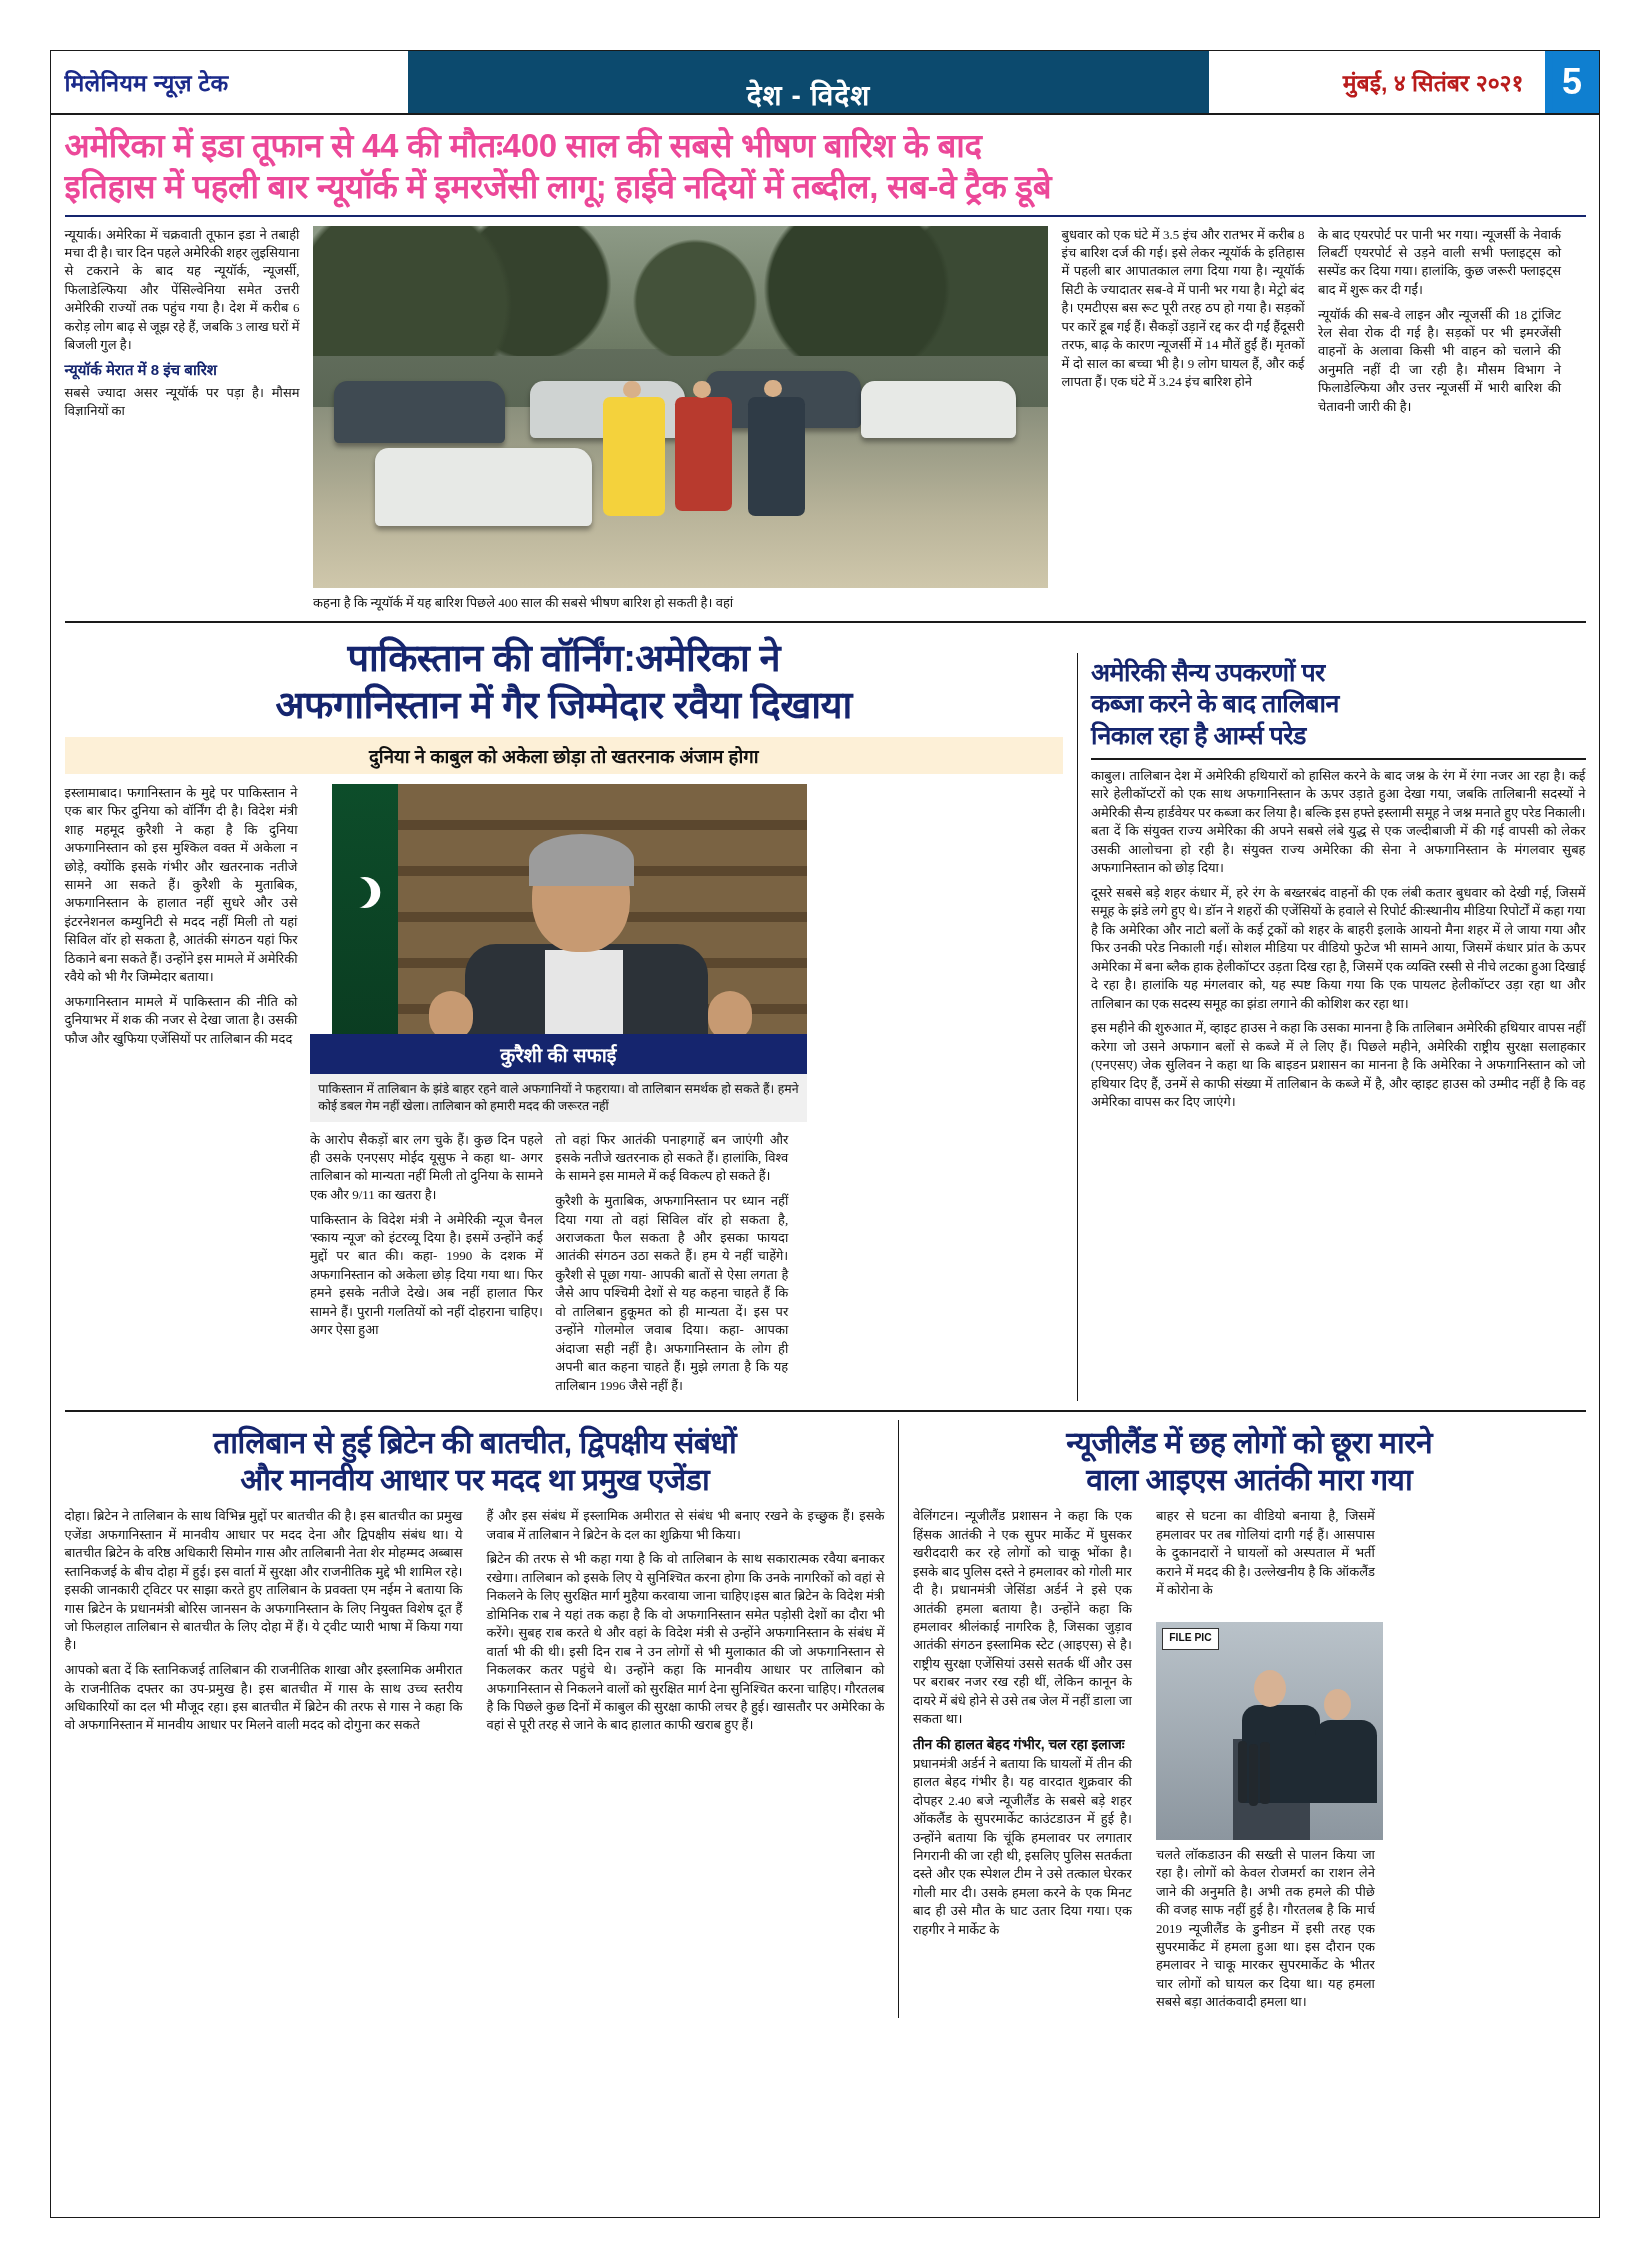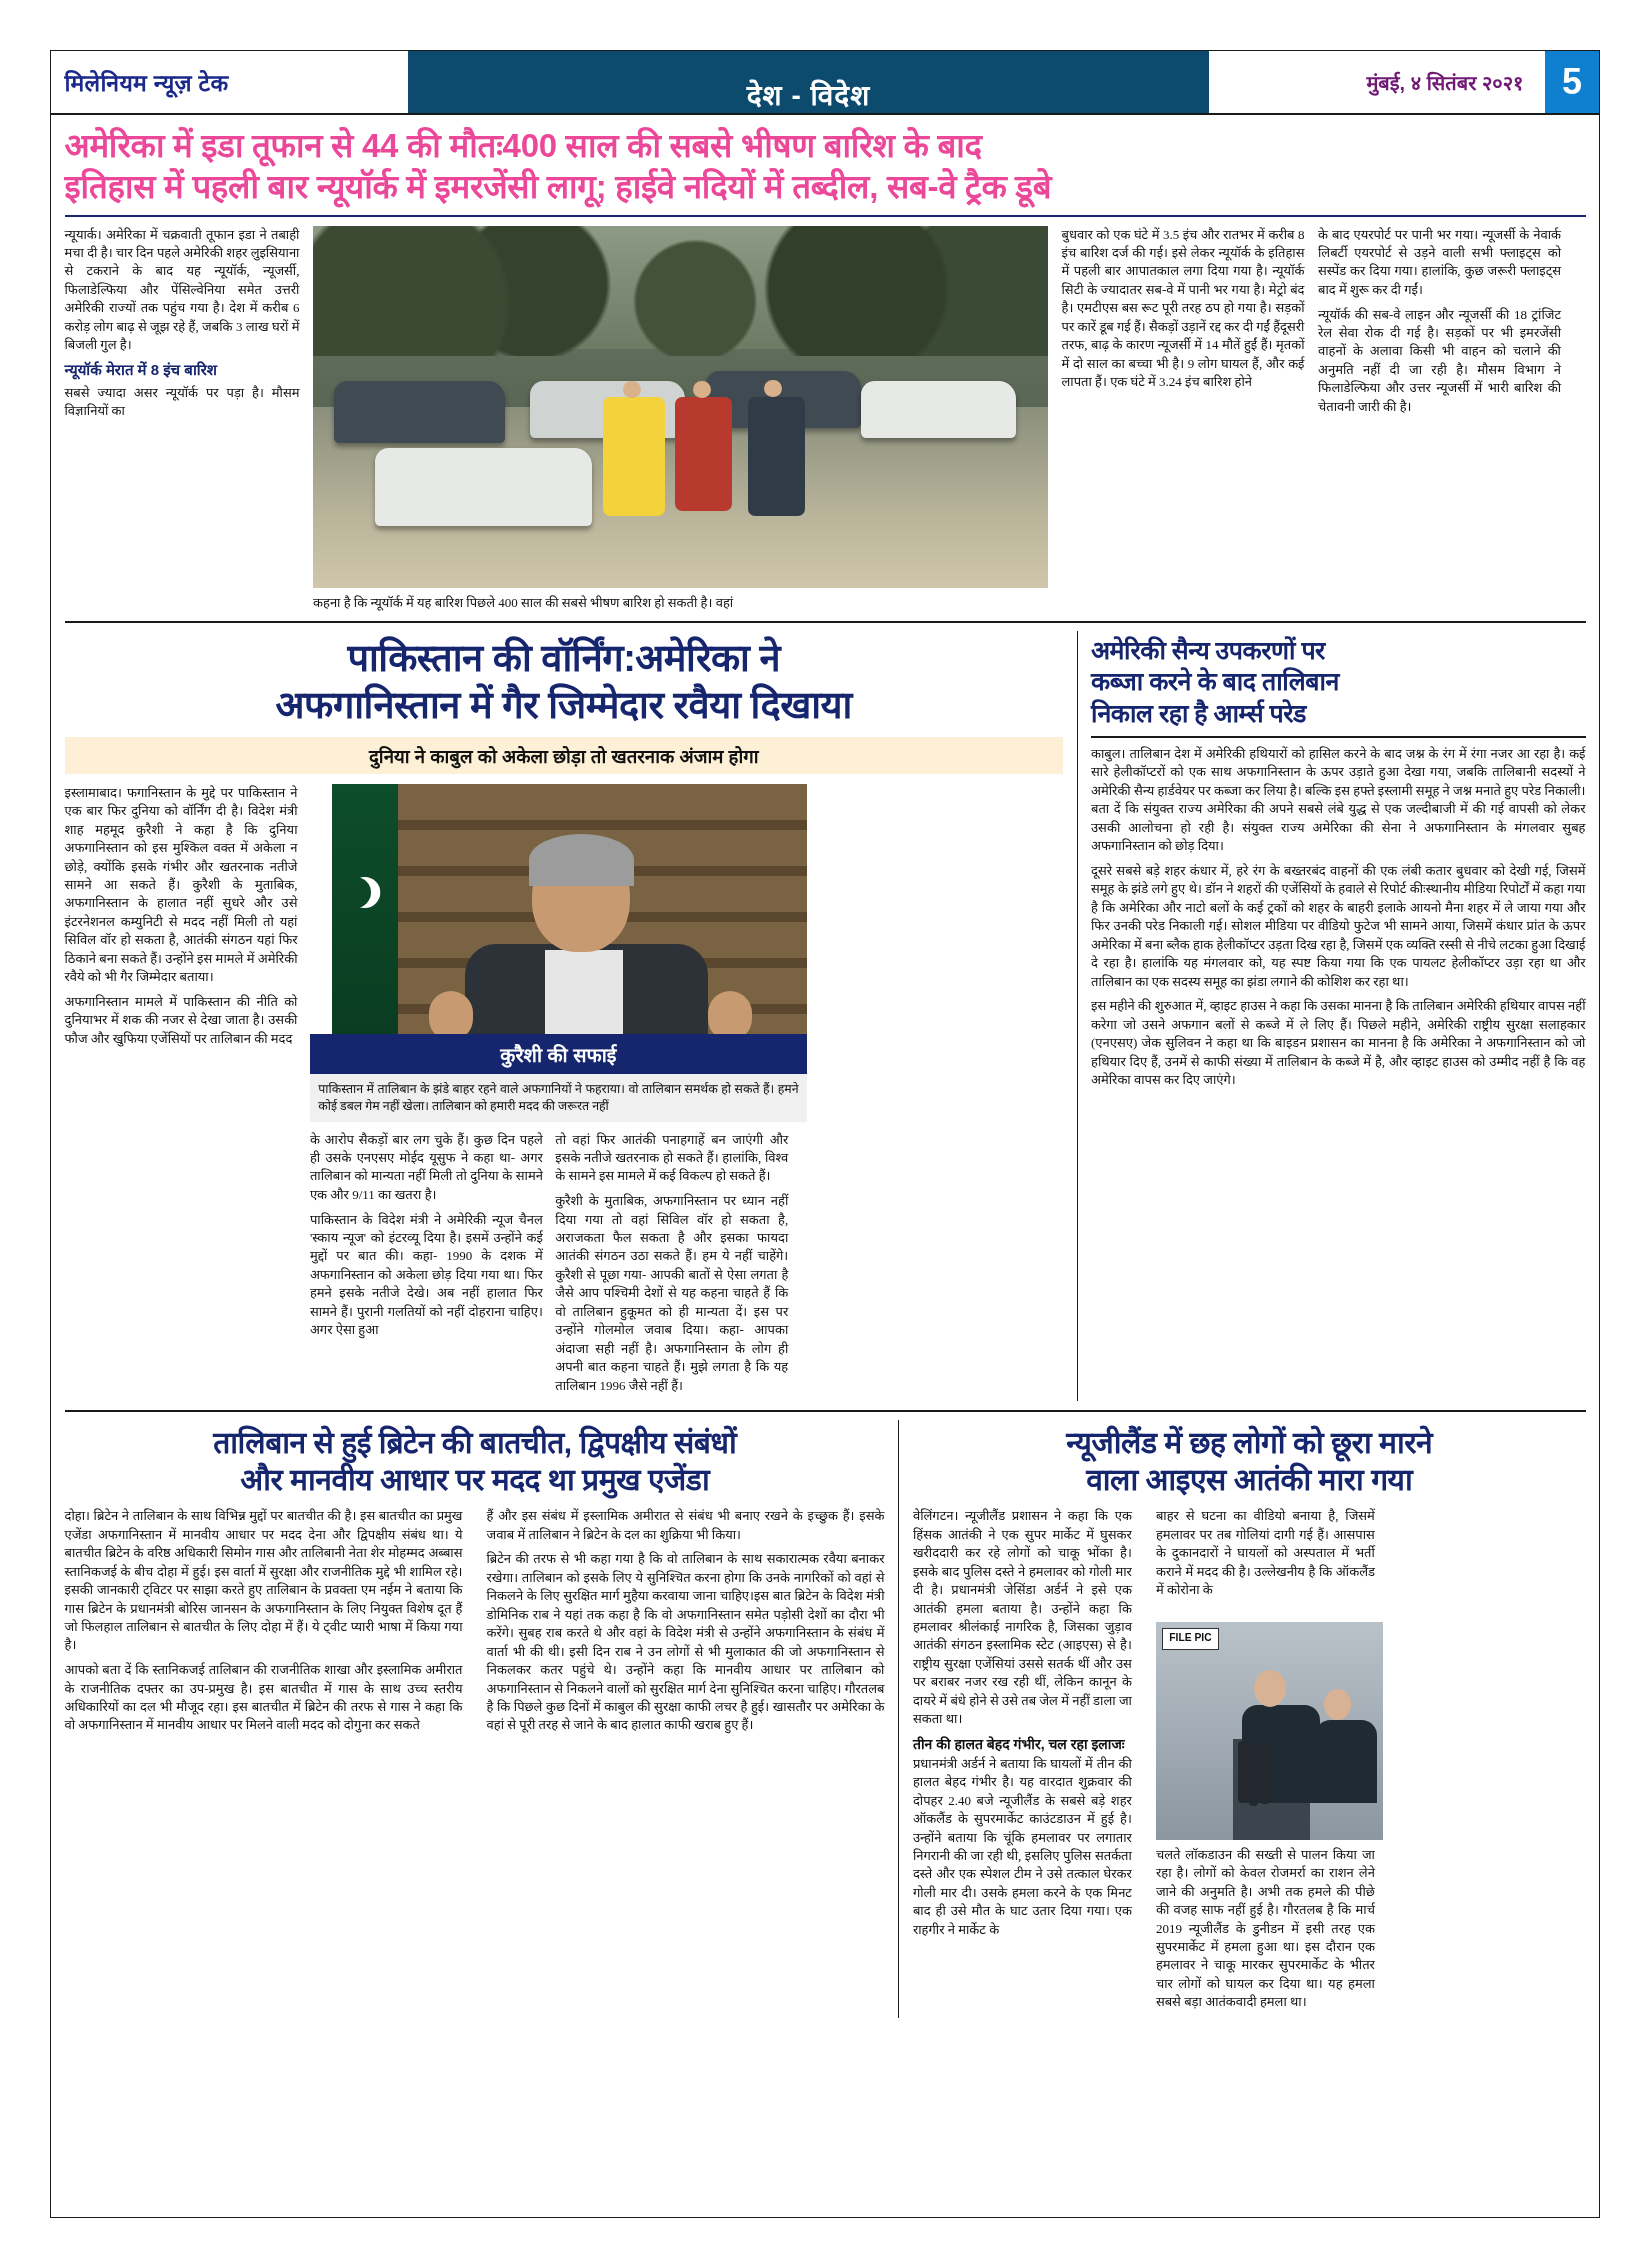--- a/index.html
+++ b/index.html
@@ -74,22 +74,22 @@
     width: 331px;
     display: flex;
     align-items: center;
     justify-content: flex-end;
     padding-right: 7.2px;
     box-sizing: border-box;
   }
   .mast-right .dateline {
     font-family: "Liberation Sans", sans-serif;
     font-weight: bold;
-    font-size: 20px;
-    color: #701a75;
+    font-size: 23px;
+    color: #b91c1c;
     margin-right: 9.3px;
   }
   .pageno-box {
     width: 54px;
     align-self: stretch;
     background: #0f7fd0;
     color: #fff;
     display: flex;
     align-items: center;
     justify-content: center;
@@ -195,21 +195,21 @@
     margin-top: 6.2px;
   }
 
   
   .mid {
     display: flex;
     padding: 0 13.5px;
     box-sizing: border-box;
   }
   .mid-left { width: 1014px; padding-right: 13.5px; box-sizing: border-box; }
-  .mid-right { width: 510px; border-left: 1.6px solid #1a1a1a; padding-left: 13.5px; box-sizing: border-box;}
+  .mid-right { width: 510px; border-left: 1.6px solid #1a1a1a; padding-left: 13.5px; box-sizing: border-box; margin-top: 22px;}
   .hr-thick { height: 2.6px; background: #1a1a1a; margin: 8.3px 13.5px; }
   .hr-thin { height: 1.6px; background: #1a1a1a; margin: 7.2px 0; }
 
   h2.headline {
     margin: 3.1px 0 0 0;
     font-family: "Liberation Sans", sans-serif;
     font-weight: bold;
     font-size: 38px;
     line-height: 1.24;
     color: #15256e;

